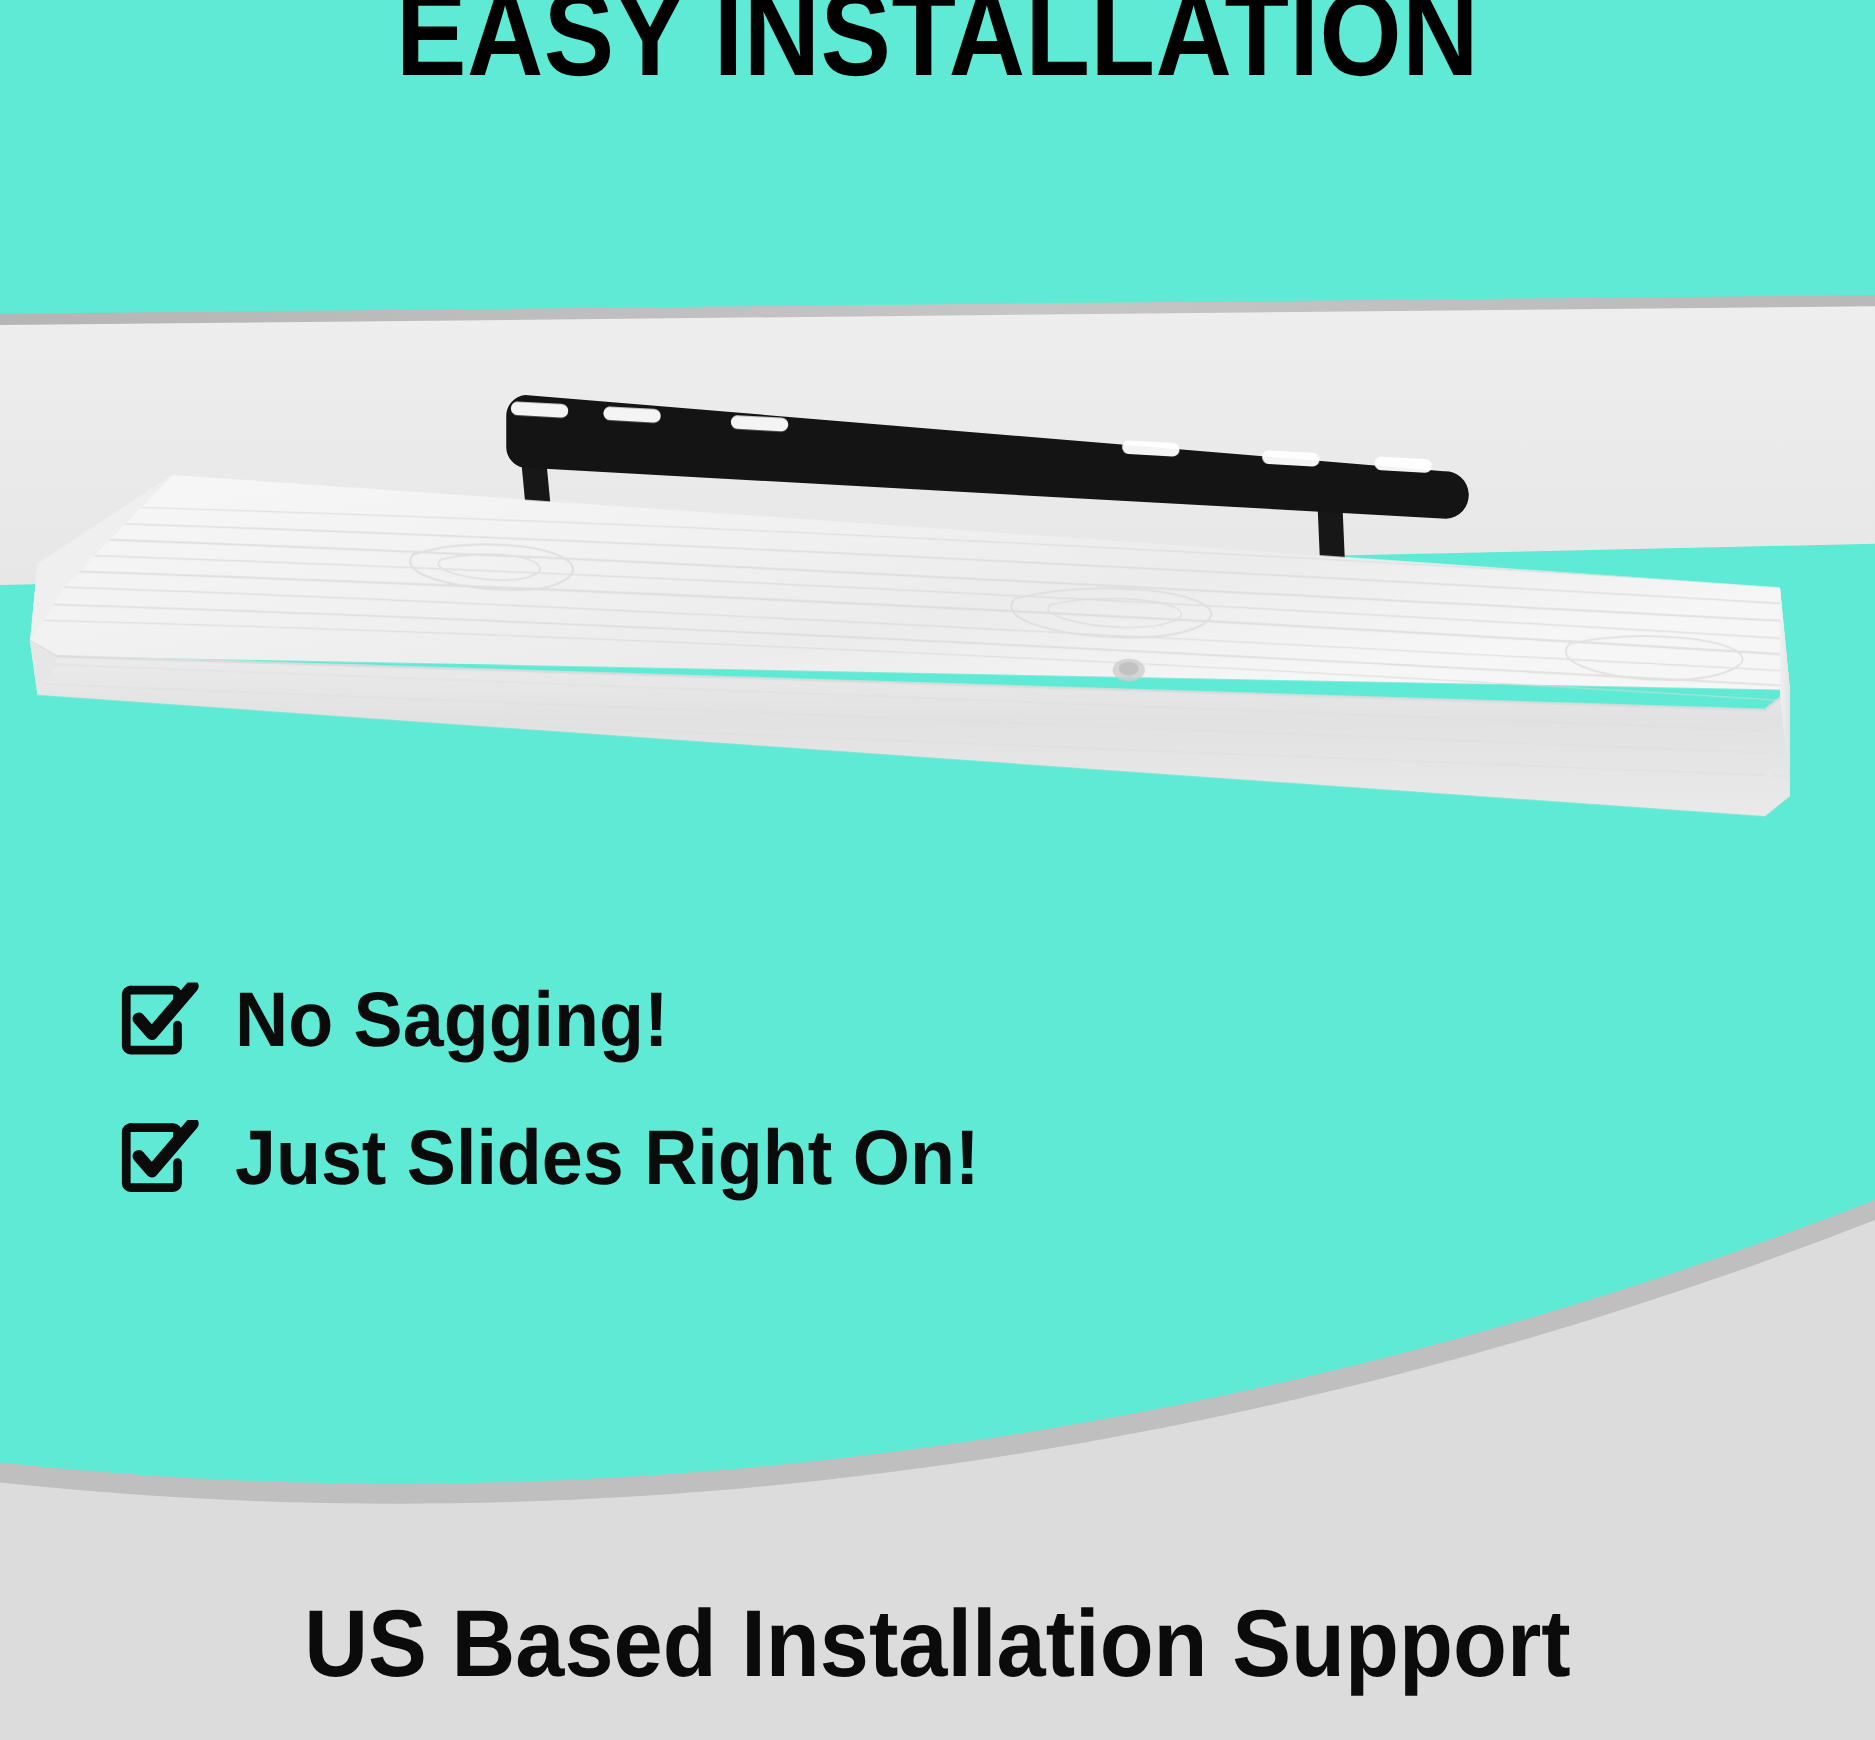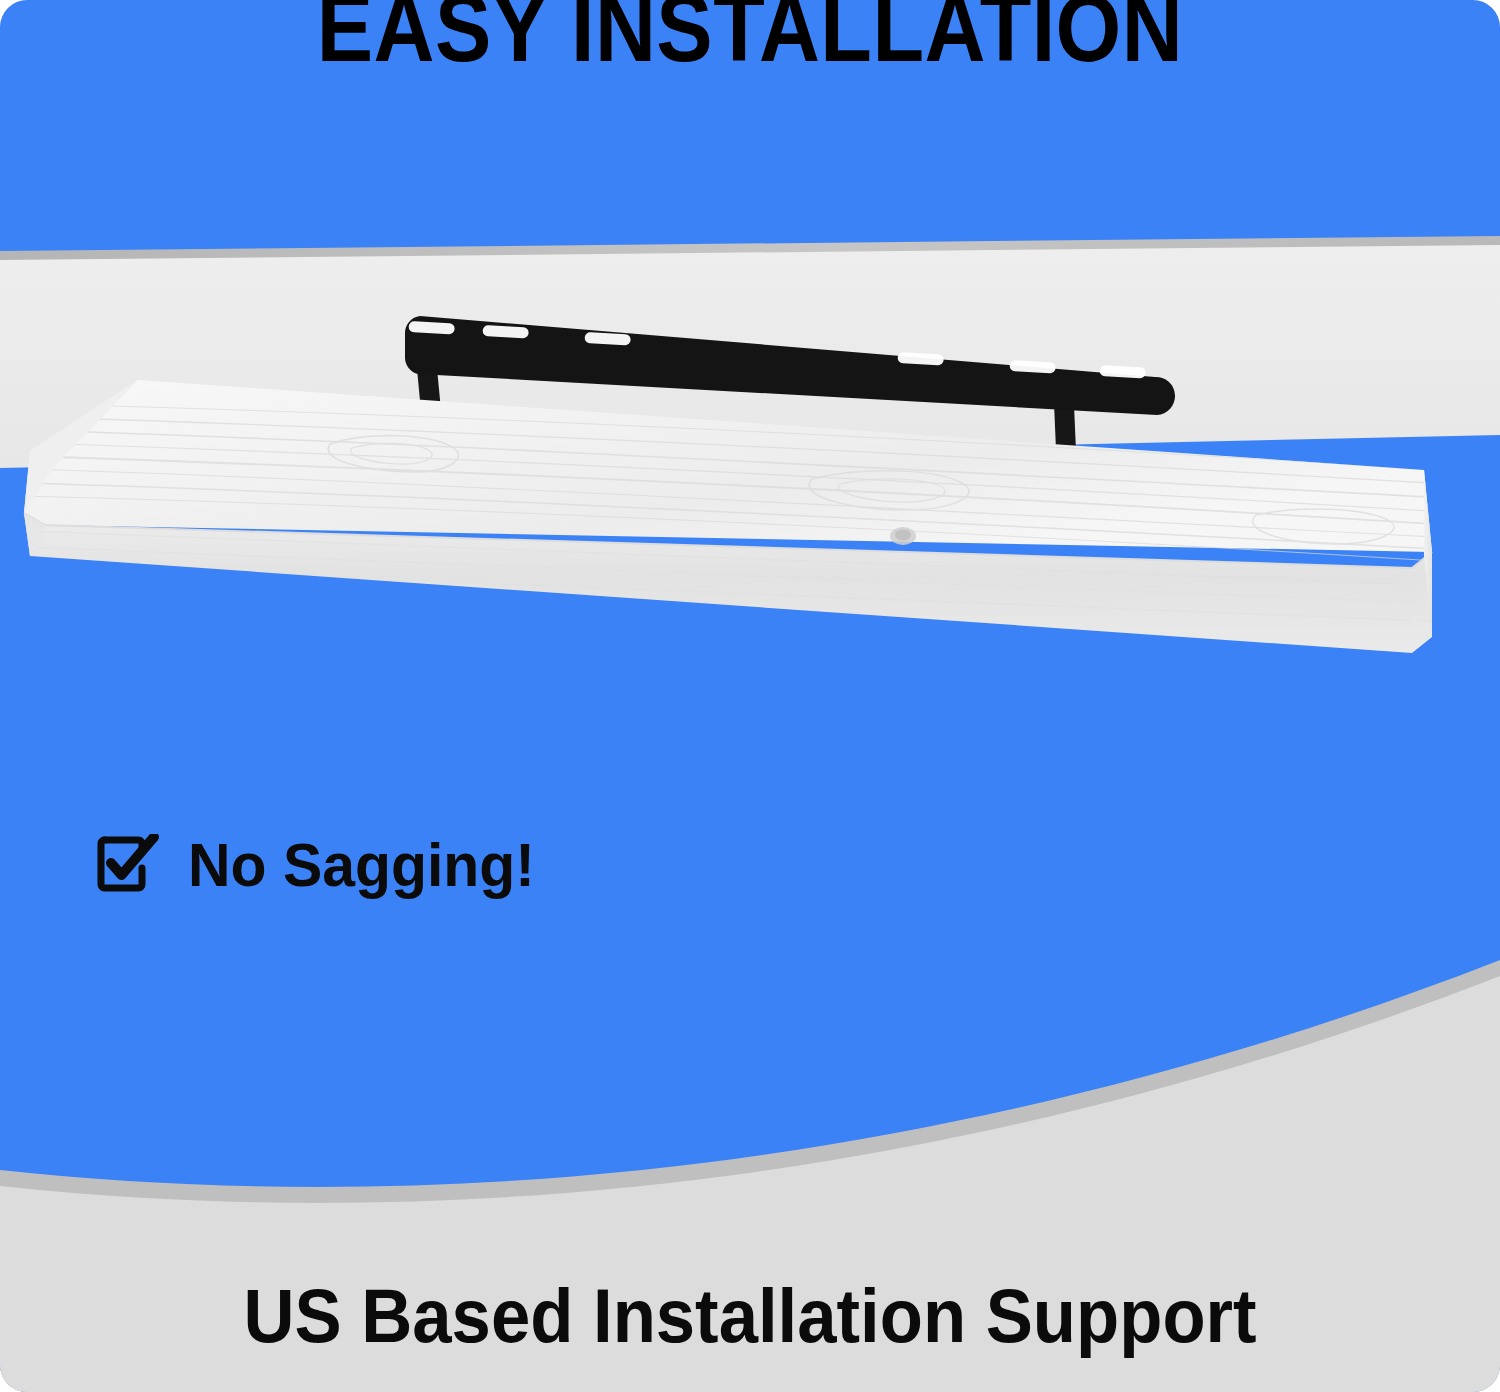--- a/index.html
+++ b/index.html
@@ -4,24 +4,23 @@
 <style>
   html, body {
     margin: 0;
     padding: 0;
     background: #ffffff;
   }
   #page {
     position: relative;
     width: 1500px;
     height: 1392px;
-    background: #3b82f6;
+    background: #5eead4;
     overflow: hidden;
     font-family: "Liberation Sans", sans-serif;
-    border-radius: 27px;
   }
 
   
   #headline {
     position: absolute;
     left: 0;
     top: -20px;
     width: 1500px;
     text-align: center;
     font-family: "Liberation Sans", sans-serif;
@@ -52,21 +51,21 @@
 
   
   #features {
     position: absolute;
     left: 96px;
     top: 786px;
     width: 900px;
   }
   .feature-row {
     display: flex;
-    align-items: flex-end;
+    align-items: flex-start;
     height: 110px;
   }
   .check-icon {
     flex: 0 0 auto;
     width: 66px;
     height: 62px;
     margin-right: 26px;
   }
   .feature-label {
     font-family: "Liberation Sans", sans-serif;
@@ -243,20 +242,30 @@
         <svg width="66" height="62" viewBox="0 0 66 62">
           <path d="M8.5,6 h34 a3.5,3.5 0 0 1 3.5,3.5 v9" fill="none" stroke="#0b0b0b" stroke-width="7" stroke-linecap="round"></path>
           <path d="M46,34 v16.5 a3.5,3.5 0 0 1 -3.5,3.5 h-34 a3.5,3.5 0 0 1 -3.5,-3.5 v-41 a3.5,3.5 0 0 1 3.5,-3.5" fill="none" stroke="#0b0b0b" stroke-width="7" stroke-linecap="round"></path>
           <path d="M15,29 L25.5,41 L58,3" fill="none" stroke="#0b0b0b" stroke-width="10" stroke-linecap="round" stroke-linejoin="round"></path>
         </svg>
       </span>
       <span class="feature-label">No Sagging!</span>
     </div>
 
 
+    <div class="feature-row">
+      <span class="check-icon">
+        <svg width="66" height="62" viewBox="0 0 66 62">
+          <path d="M8.5,6 h34 a3.5,3.5 0 0 1 3.5,3.5 v9" fill="none" stroke="#0b0b0b" stroke-width="7" stroke-linecap="round"></path>
+          <path d="M46,34 v16.5 a3.5,3.5 0 0 1 -3.5,3.5 h-34 a3.5,3.5 0 0 1 -3.5,-3.5 v-41 a3.5,3.5 0 0 1 3.5,-3.5" fill="none" stroke="#0b0b0b" stroke-width="7" stroke-linecap="round"></path>
+          <path d="M15,29 L25.5,41 L58,3" fill="none" stroke="#0b0b0b" stroke-width="10" stroke-linecap="round" stroke-linejoin="round"></path>
+        </svg>
+      </span>
+      <span class="feature-label">Just Slides Right On!</span>
+    </div>
   </div>
 
   <div id="bottom-band">
     <svg id="bottom-band-svg" width="1500" height="432" viewBox="0 0 1500 432">
 
       <path d="M0,210 C540,268 1060,172 1500,0 L1500,432 L0,432 Z" fill="#bfbfbf"></path>
 
       <path d="M0,226 C540,284 1060,188 1500,16 L1500,432 L0,432 Z" fill="#dcdcdc"></path>
     </svg>
   </div>

